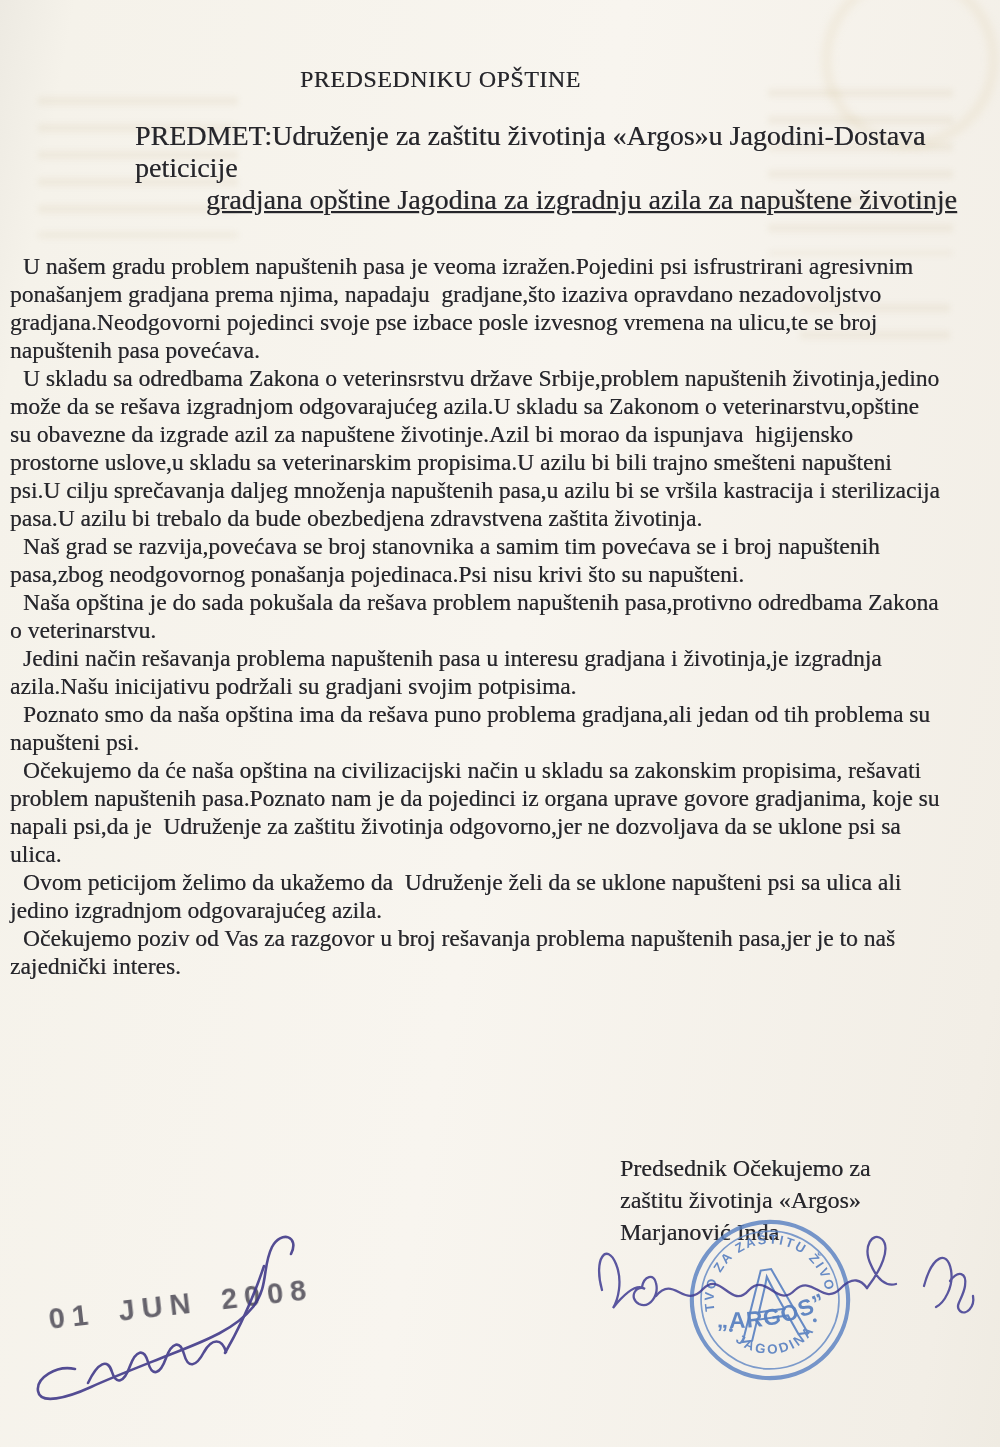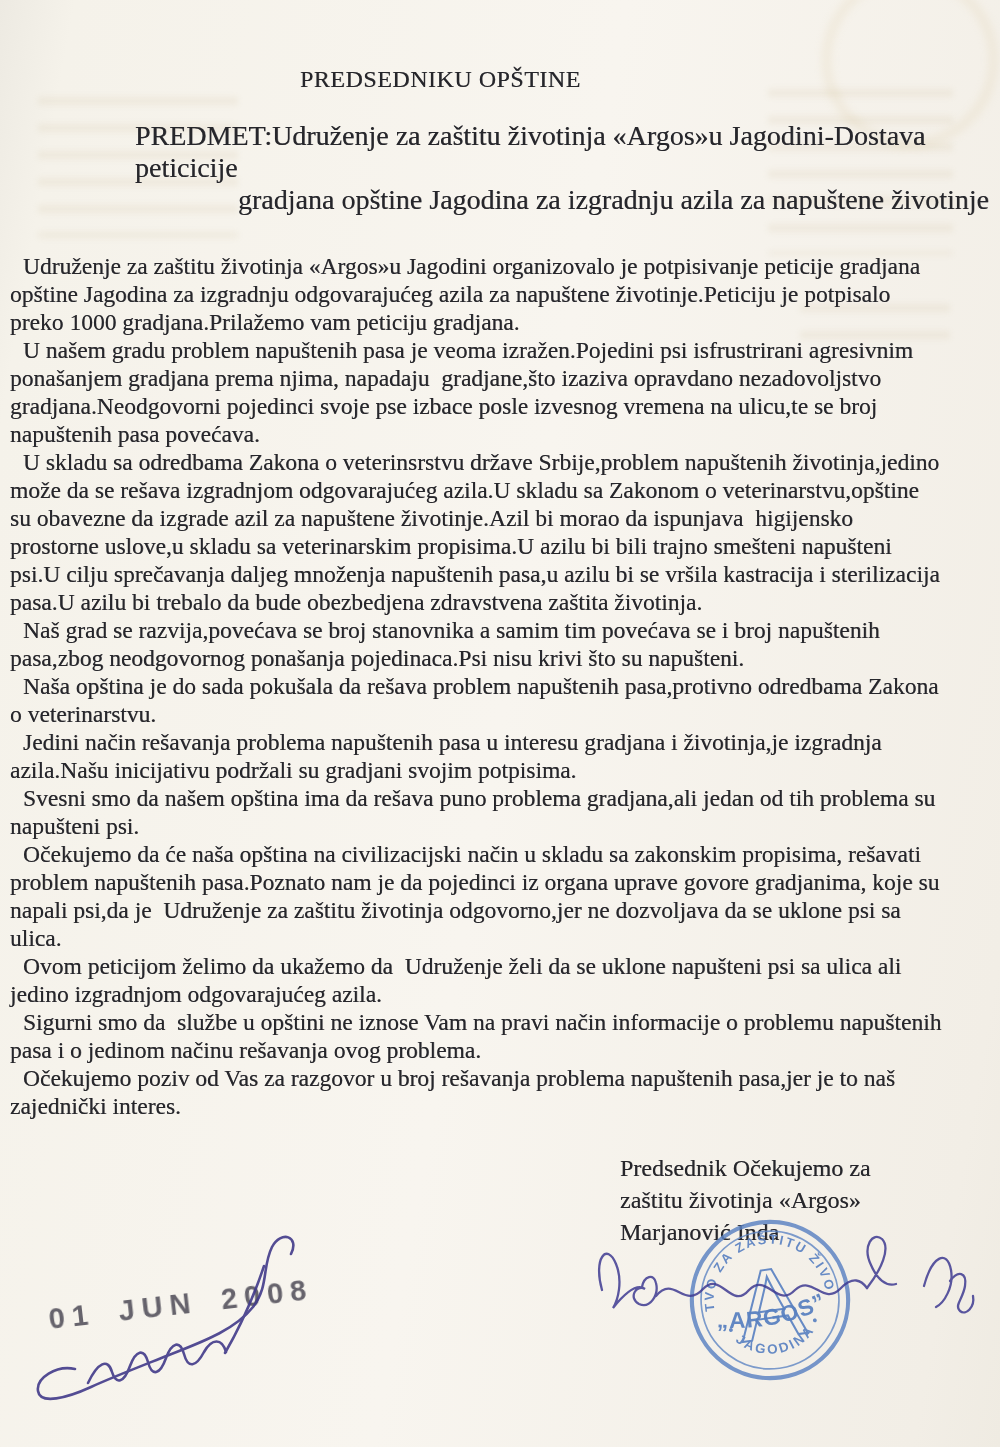--- a/index.html
+++ b/index.html
@@ -5,21 +5,21 @@
   html,body{margin:0;padding:0;}
   .page{
     position:relative;width:1000px;height:1447px;overflow:hidden;
     background:linear-gradient(100deg,#edeae2 0%,#f5f2ea 6%,#f8f5ef 50%,#f2eee6 93%,#efebe2 100%);
     font-family:"Liberation Serif","DejaVu Serif",serif;
     color:#26262b;
   }
   .scantext{ text-shadow:0.35px 0.35px 0.45px rgba(25,25,32,.55); }
   .recipient{position:absolute;left:300px;top:50px;font-size:24px;line-height:33px;letter-spacing:.5px;margin-top:13px;}
   .subject{position:absolute;left:135px;top:120px;font-size:28px;line-height:32px;}
-  .subject .line2{margin-left:103px;}
+  .subject .line2{margin-left:71px;text-decoration:underline;}
   .bodytext{position:absolute;left:10px;top:252px;width:932px;font-size:23.5px;line-height:28px;}
   .para{margin:0;text-indent:13px;white-space:pre-wrap;}
   .signer{position:absolute;left:620px;top:1152px;font-size:24px;line-height:32px;}
 
   
   .ghost{position:absolute;pointer-events:none;}
   .ghost-circle{width:158px;height:158px;border-radius:50%;border:9px solid #d9c69d;opacity:.20;filter:blur(4px);}
   .ghost-lines{opacity:.10;filter:blur(3px);
     background:repeating-linear-gradient(180deg,transparent 0 9px,#b39a66 9px 17px,transparent 17px 27px);}
 
@@ -48,30 +48,28 @@
   <div class="recipient scantext">
     <div>PREDSEDNIKU OPŠTINE</div>
   </div>
 
   <div class="subject scantext">
     <div class="line1">PREDMET:Udruženje za zaštitu životinja «Argos»u Jagodini-Dostava peticicije</div>
     <div class="line2">gradjana opštine Jagodina za izgradnju azila za napuštene životinje</div>
   </div>
 
   <div class="bodytext scantext">
-    <p class="para">Udruženje za zaštitu životinja «Argos»u Jagodini organizovalo je potpisivanje peticije gradjana opštine Jagodina za izgradnju odgovarajućeg azila za napuštene životinje.Peticiju je potpisalo preko 1000 gradjana.Prilažemo vam peticiju gradjana.</p>
     <p class="para">U našem gradu problem napuštenih pasa je veoma izražen.Pojedini psi isfrustrirani agresivnim ponašanjem gradjana prema njima, napadaju  gradjane,što izaziva opravdano nezadovoljstvo gradjana.Neodgovorni pojedinci svoje pse izbace posle izvesnog vremena na ulicu,te se broj napuštenih pasa povećava.</p>
     <p class="para">U skladu sa odredbama Zakona o veterinsrstvu države Srbije,problem napuštenih životinja,jedino može da se rešava izgradnjom odgovarajućeg azila.U skladu sa Zakonom o veterinarstvu,opštine su obavezne da izgrade azil za napuštene životinje.Azil bi morao da ispunjava  higijensko prostorne uslove,u skladu sa veterinarskim propisima.U azilu bi bili trajno smešteni napušteni psi.U cilju sprečavanja daljeg množenja napuštenih pasa,u azilu bi se vršila kastracija i sterilizacija pasa.U azilu bi trebalo da bude obezbedjena zdravstvena zaštita životinja.</p>
     <p class="para">Naš grad se razvija,povećava se broj stanovnika a samim tim povećava se i broj napuštenih pasa,zbog neodgovornog ponašanja pojedinaca.Psi nisu krivi što su napušteni.</p>
     <p class="para">Naša opština je do sada pokušala da rešava problem napuštenih pasa,protivno odredbama Zakona o veterinarstvu.</p>
     <p class="para">Jedini način rešavanja problema napuštenih pasa u interesu gradjana i životinja,je izgradnja azila.Našu inicijativu podržali su gradjani svojim potpisima.</p>
-    <p class="para">Svesni smo da našem opština ima da rešava puno problema gradjana,ali jedan od tih problema su napušteni psi.</p>
+    <p class="para">Poznato smo da naša opština ima da rešava puno problema gradjana,ali jedan od tih problema su napušteni psi.</p>
     <p class="para">Očekujemo da će naša opština na civilizacijski način u skladu sa zakonskim propisima, rešavati problem napuštenih pasa.Poznato nam je da pojedinci iz organa uprave govore gradjanima, koje su napali psi,da je  Udruženje za zaštitu životinja odgovorno,jer ne dozvoljava da se uklone psi sa ulica.</p>
     <p class="para">Ovom peticijom želimo da ukažemo da  Udruženje želi da se uklone napušteni psi sa ulica ali jedino izgradnjom odgovarajućeg azila.</p>
-    <p class="para">Sigurni smo da  službe u opštini ne iznose Vam na pravi način informacije o problemu napuštenih pasa i o jedinom načinu rešavanja ovog problema.</p>
     <p class="para">Očekujemo poziv od Vas za razgovor u broj rešavanja problema napuštenih pasa,jer je to naš zajednički interes.</p>
   </div>
 
   <div class="signer scantext">
     <div>Predsednik Očekujemo za</div>
     <div>zaštitu životinja «Argos»</div>
     <div>Marjanović Inda</div>
   </div>
 
   <svg class="stamp-svg" viewBox="0 0 200 200">

